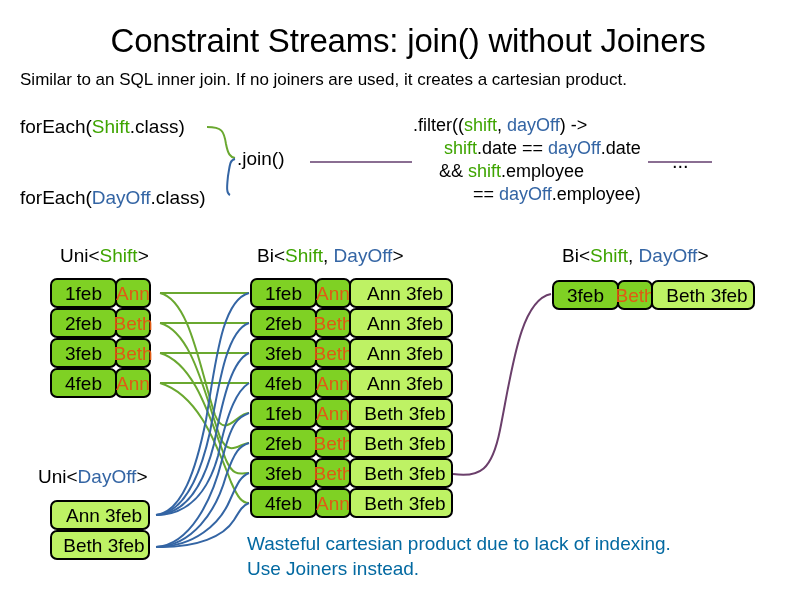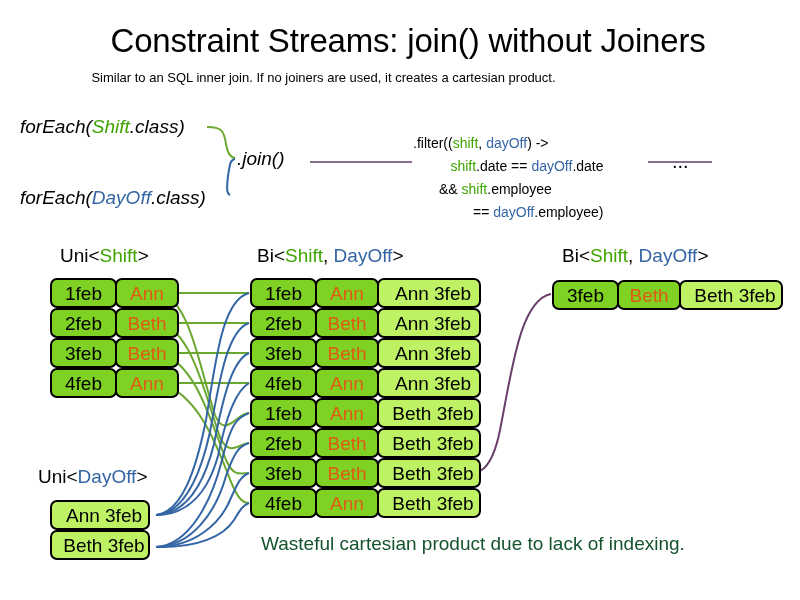--- a/index.html
+++ b/index.html
@@ -17,32 +17,32 @@
 
   #wires { position: absolute; left: 0; top: 0; width: 800px; height: 600px; pointer-events: none; }
 
   .title {
     position: absolute; left: 8px; top: 22px; width: 800px;
     text-align: center; font-size: 33px; letter-spacing: -0.2px;
     white-space: nowrap;
   }
   .subtitle {
     position: absolute; left: 0; top: 70px; width: 647px;
-    text-align: center; font-size: 13px;
-  }
-
-  .code { position: absolute; font-size: 19px; white-space: nowrap; font-style: italic; }
+    text-align: center; font-size: 17px;
+  }
+
+  .code { position: absolute; font-size: 19px; white-space: nowrap; }
   .g { color: #3ea400; }
   .b { color: #3465a4; }
 
   .forEach1 { left: 20px; top: 116px; }
   .forEach2 { left: 20px; top: 187px; }
   .joinlbl  { left: 237px; top: 148px; }
 
-  .filterblk { position: absolute; left: 413px; top: 114px; font-size: 14px; line-height: 23px; white-space: nowrap; margin-top: 18px; }
+  .filterblk { position: absolute; left: 413px; top: 114px; font-size: 18px; line-height: 23px; white-space: nowrap; }
   .filterblk .l2 { padding-left: 26px; text-align: right; }
   .filterblk .l3 { padding-left: 26px; }
   .filterblk .l4 { padding-left: 60px; }
   .ellipsis { position: absolute; left: 672px; top: 150px; font-size: 20px; color: #000; }
 
   .streamlbl { position: absolute; font-size: 19px; white-space: nowrap; }
   .lbl-uni-shift   { left: 60px;  top: 245px; }
   .lbl-bi-mid      { left: 257px; top: 245px; }
   .lbl-bi-right    { left: 562px; top: 245px; }
   .lbl-uni-dayoff  { left: 38px;  top: 466px; }
@@ -57,29 +57,28 @@
     display: flex; align-items: center; justify-content: center;
     font-size: 19px;
     line-height: 1;
     margin-right: -2px;
     position: relative;
   }
   .cell.green { background: #7fd124; }
   .cell.blue  { background: #bef264; padding-left: 8px; }
   .cell.name { color: #e05a14; }
   .w-date { width: 67px; }
-  .w-name { width: 64px; }
+  .w-name { width: 36px; }
   .w-pair { width: 100px; }
   .w-pair-wide { width: 104px; }
 
   .warn {
     position: absolute; left: 247px; top: 531px;
-    font-size: 19px; line-height: 25px; color: #14532d;
+    font-size: 19px; line-height: 25px; color: #0369a1;
     white-space: nowrap;
-    margin-left: 14px;
   }
 </style>
 </head>
 <body>
 
 <div class="stage">
 
   <svg id="wires" viewBox="0 0 800 600">
 
     <path d="M207,127 C222,127 224,131 226,144 C228,154 230,157 235,158" fill="none" stroke="#6aa830" stroke-width="2"></path>
@@ -200,15 +199,16 @@
   </div>
 
   <div class="row" style="left:552px; top:280px;">
     <div class="cell green w-date">3feb</div>
     <div class="cell green name w-name">Beth</div>
     <div class="cell blue w-pair-wide">Beth 3feb</div>
   </div>
 
   <div class="warn">
     <div>Wasteful cartesian product due to lack of indexing.</div>
+    <div>Use Joiners instead.</div>
   </div>
 
 </div>
 
 </body></html>

